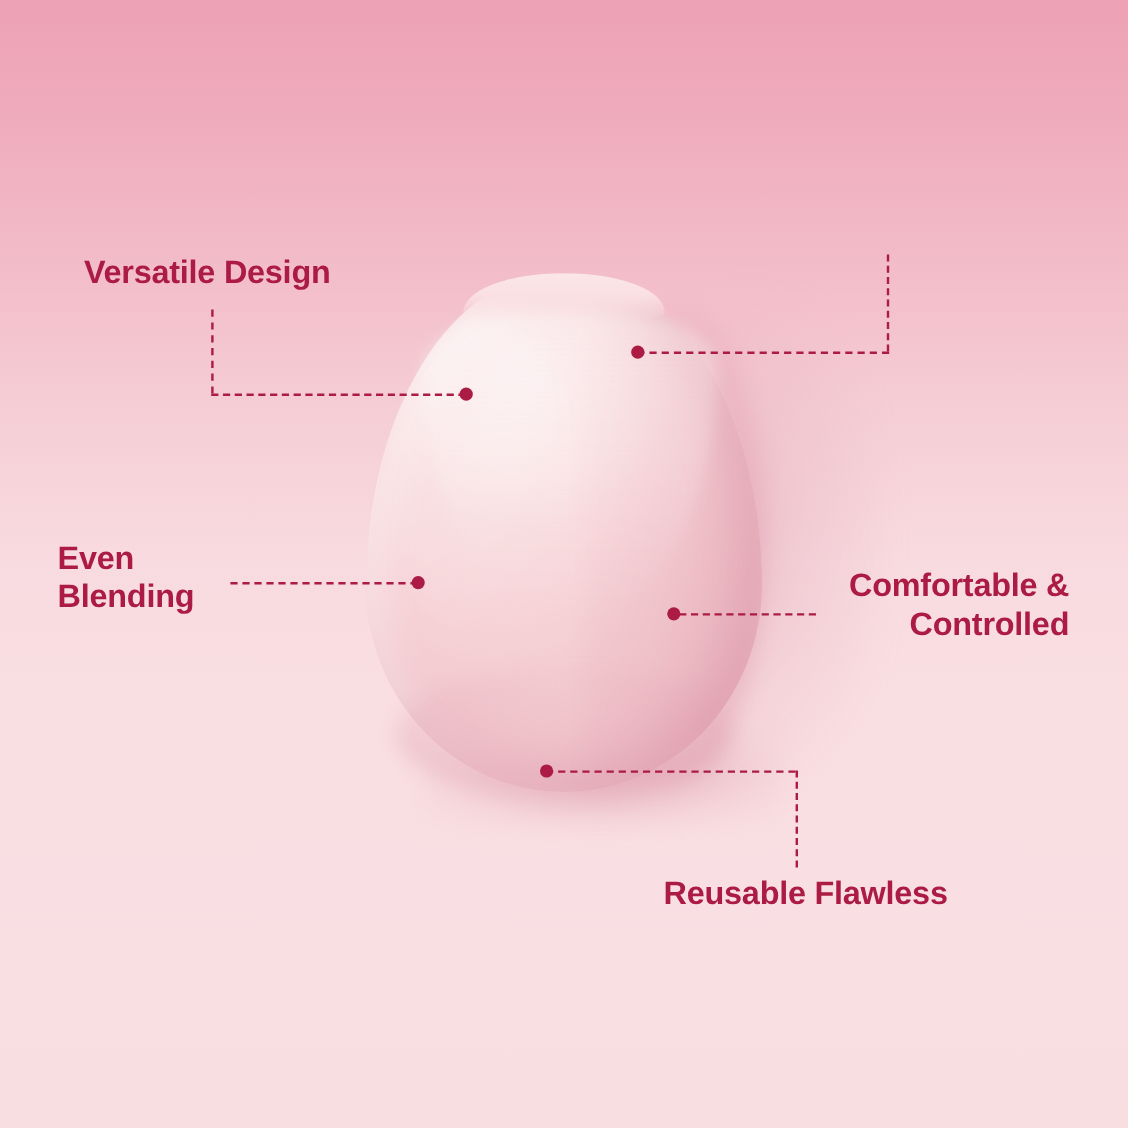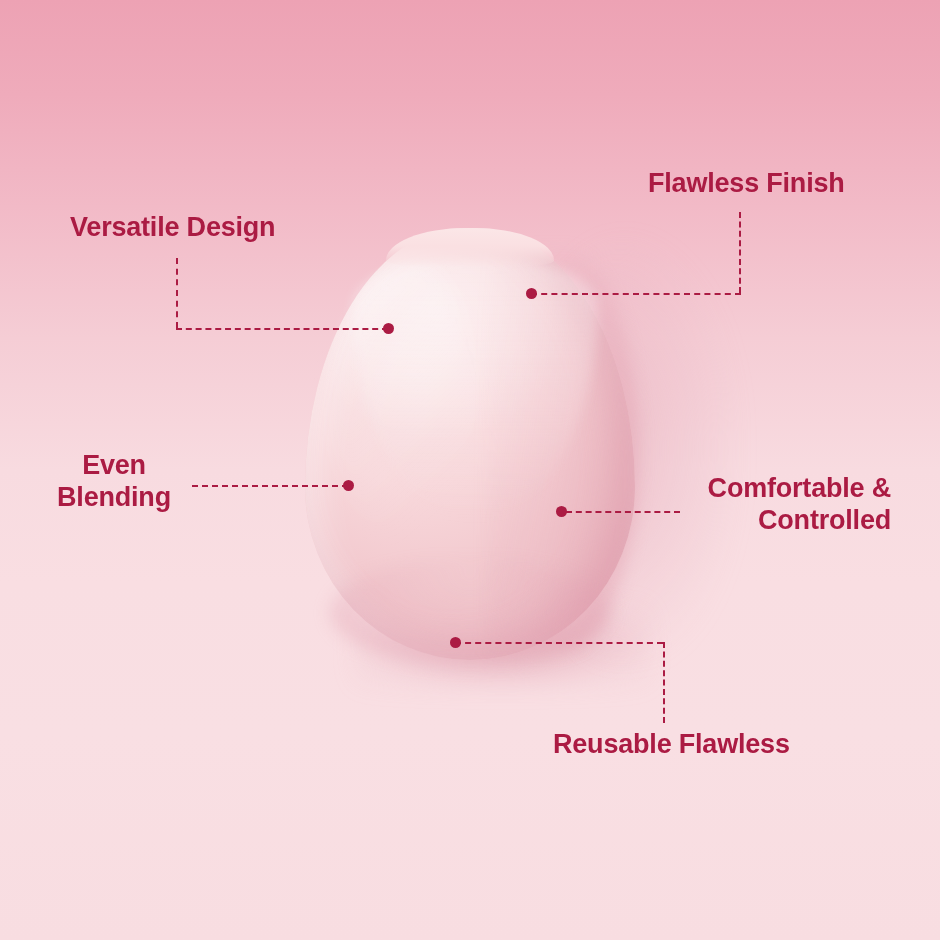--- a/index.html
+++ b/index.html
@@ -192,26 +192,25 @@
     <div class="sponge-sheen"></div>
     <div class="sponge-top"></div>
     <div class="sponge-bottom-shade"></div>
   </div>
 
   <div class="label" style="left:70px; top:212px;text-align:center;">Versatile Design</div>
   <div class="dash-v" style="left:176px; top:258px; height:70px;"></div>
   <div class="dash-h" style="left:176px; top:328px; width:212px;"></div>
   <div class="dot" style="left:383px; top:323px;"></div>
 
-  <div class="label" style="left:648px; top:168px;">Flawless Finish</div>
   <div class="dash-v" style="left:739px; top:212px; height:81px;"></div>
   <div class="dash-h" style="left:531px; top:293px; width:210px;"></div>
   <div class="dot" style="left:526px; top:288px;"></div>
 
-  <div class="label" style="left:48px; top:450px; width:132px; text-align:center;">Even
+  <div class="label" style="left:48px; top:450px; width:132px; text-align:left;">Even
 Blending</div>
   <div class="dash-h" style="left:192px; top:485px; width:156px;"></div>
   <div class="dot" style="left:343px; top:480px;"></div>
 
   <div class="label" style="left:681px; top:473px; width:210px; text-align:right;">Comfortable &amp;
 Controlled</div>
   <div class="dash-h" style="left:566px; top:511px; width:114px;"></div>
   <div class="dot" style="left:556px; top:506px;"></div>
 
   <div class="label" style="left:553px; top:729px;">Reusable Flawless</div>

